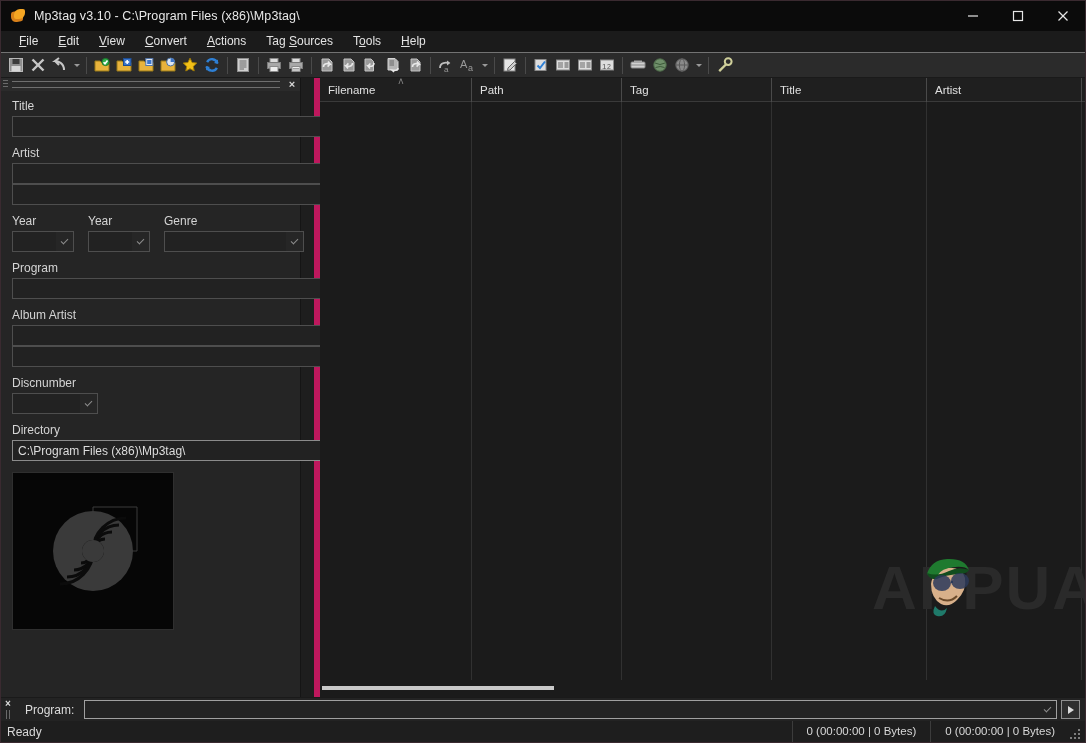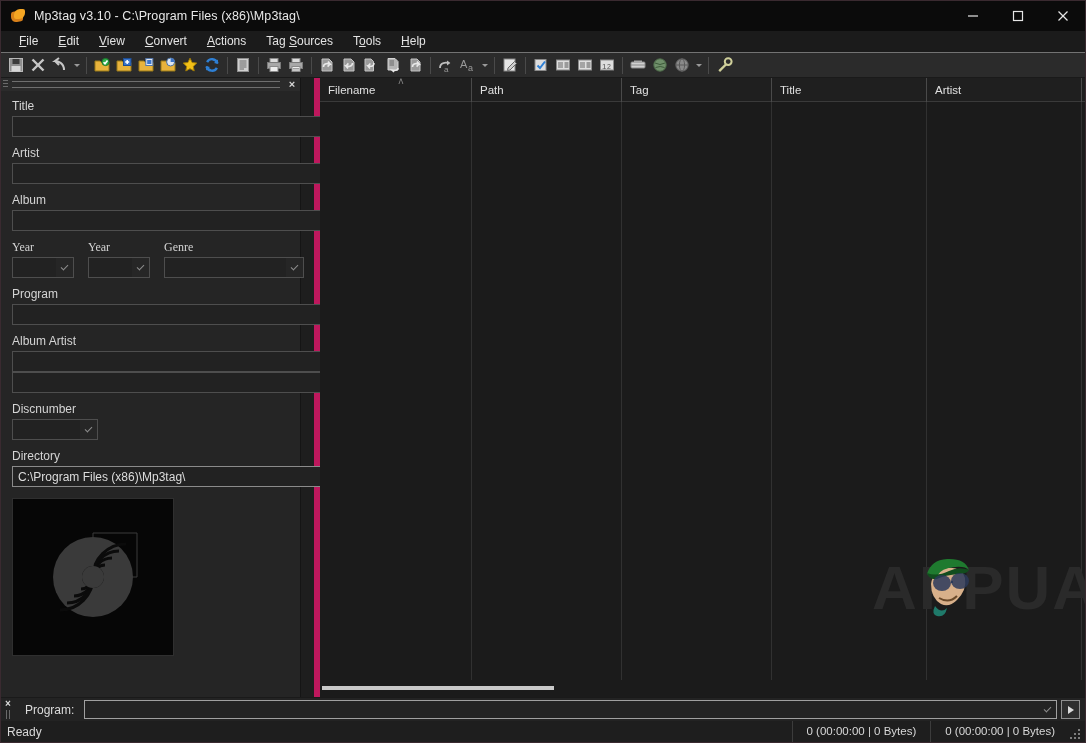--- a/index.html
+++ b/index.html
@@ -157,21 +157,21 @@
     background: #262626;
   }
   .chev {
     width: 7px; height: 4px;
     border-left: 1.5px solid #8d8d8d;
     border-bottom: 1.5px solid #8d8d8d;
     transform: rotate(-45deg) translate(1px,-1px);
   }
   .combo.active .chev { border-color: #cfcfcf; }
   .row3 { display: flex; gap: 14px; }
-  .row3 .col { display: flex; flex-direction: column; font-family: Liberation Serif, serif; }
+  .row3 .col { display: flex; flex-direction: column; }
   .combo.small { width: 62px; }
   .combo.med { width: 140px; }
   .combo.disc { width: 86px; }
 
   
   .albumart {
     width: 162px; height: 158px;
     margin-top: 11px;
     background: #060606;
     border: 1px solid #2f2f2f;
@@ -622,21 +622,20 @@
         </div>
 
         <div class="fieldlabel">Artist</div>
         <div class="combo wide">
           <div class="val"></div>
           <div class="arrowbox">
             <span class="chev"></span>
           </div>
         </div>
 
-        <div class="fieldlabel">Album</div>
         <div class="combo wide">
           <div class="val"></div>
           <div class="arrowbox">
             <span class="chev"></span>
           </div>
         </div>
 
         <div class="row3">
           <div class="col">
             <div class="fieldlabel">Year</div>

